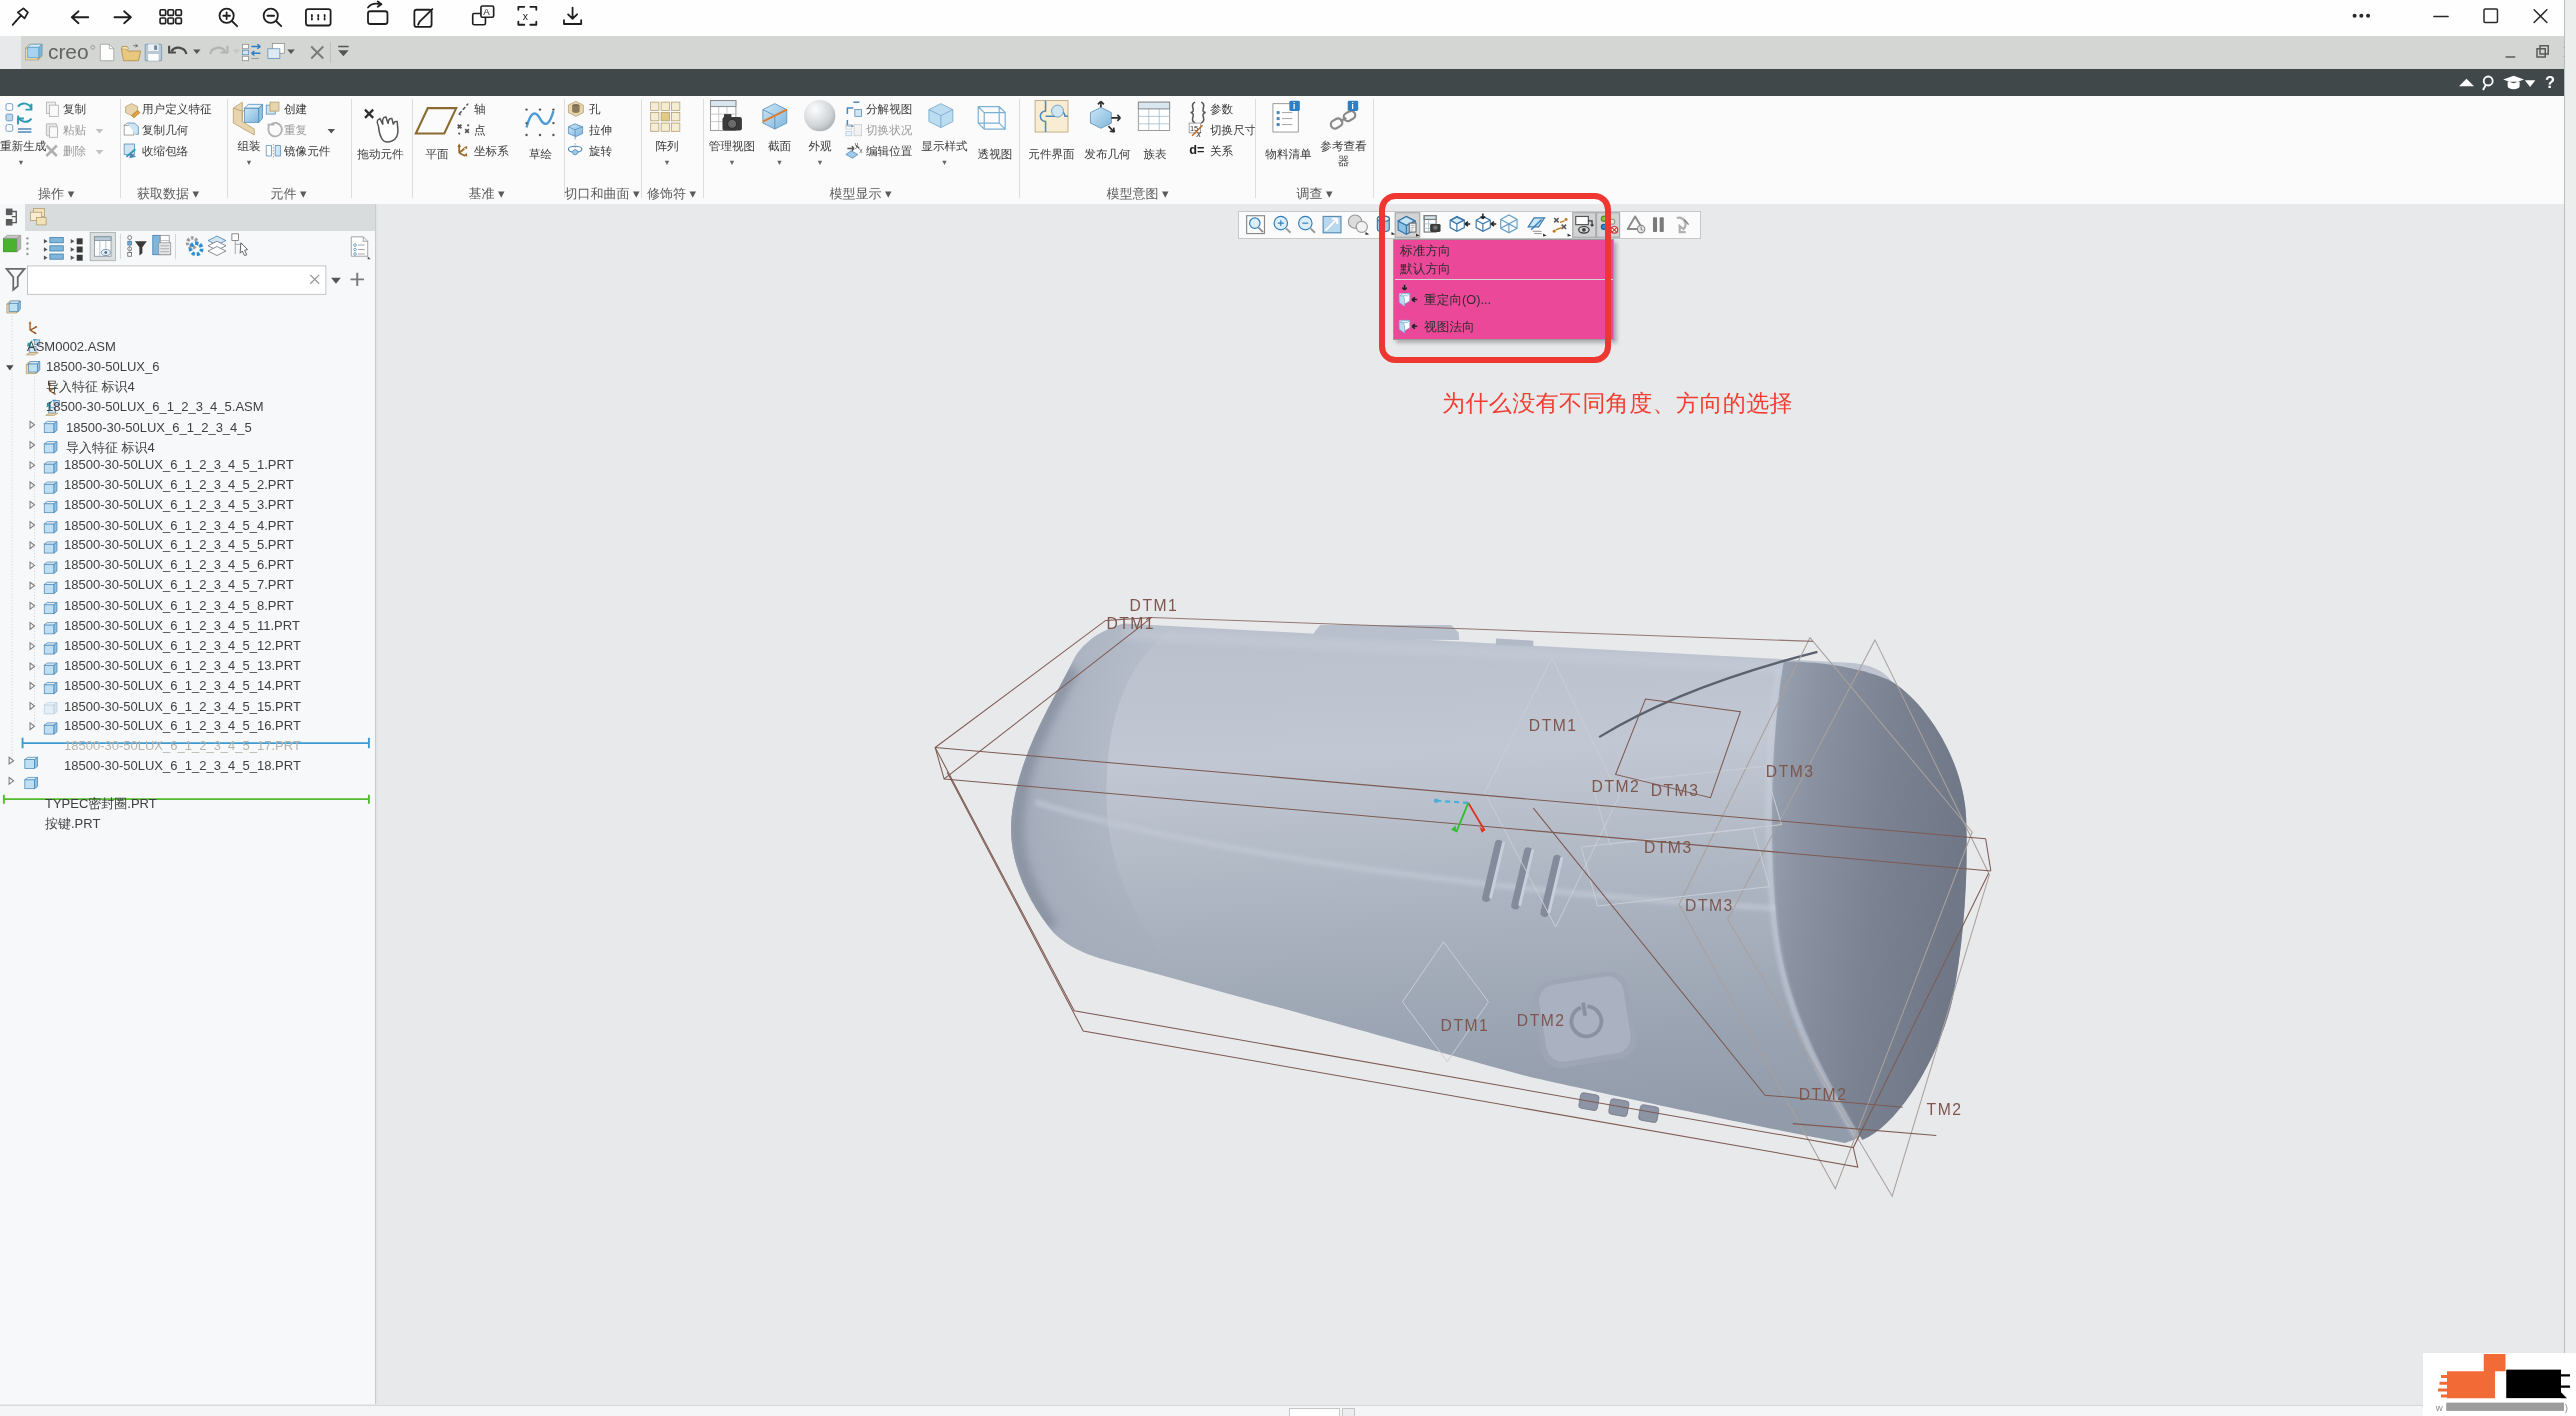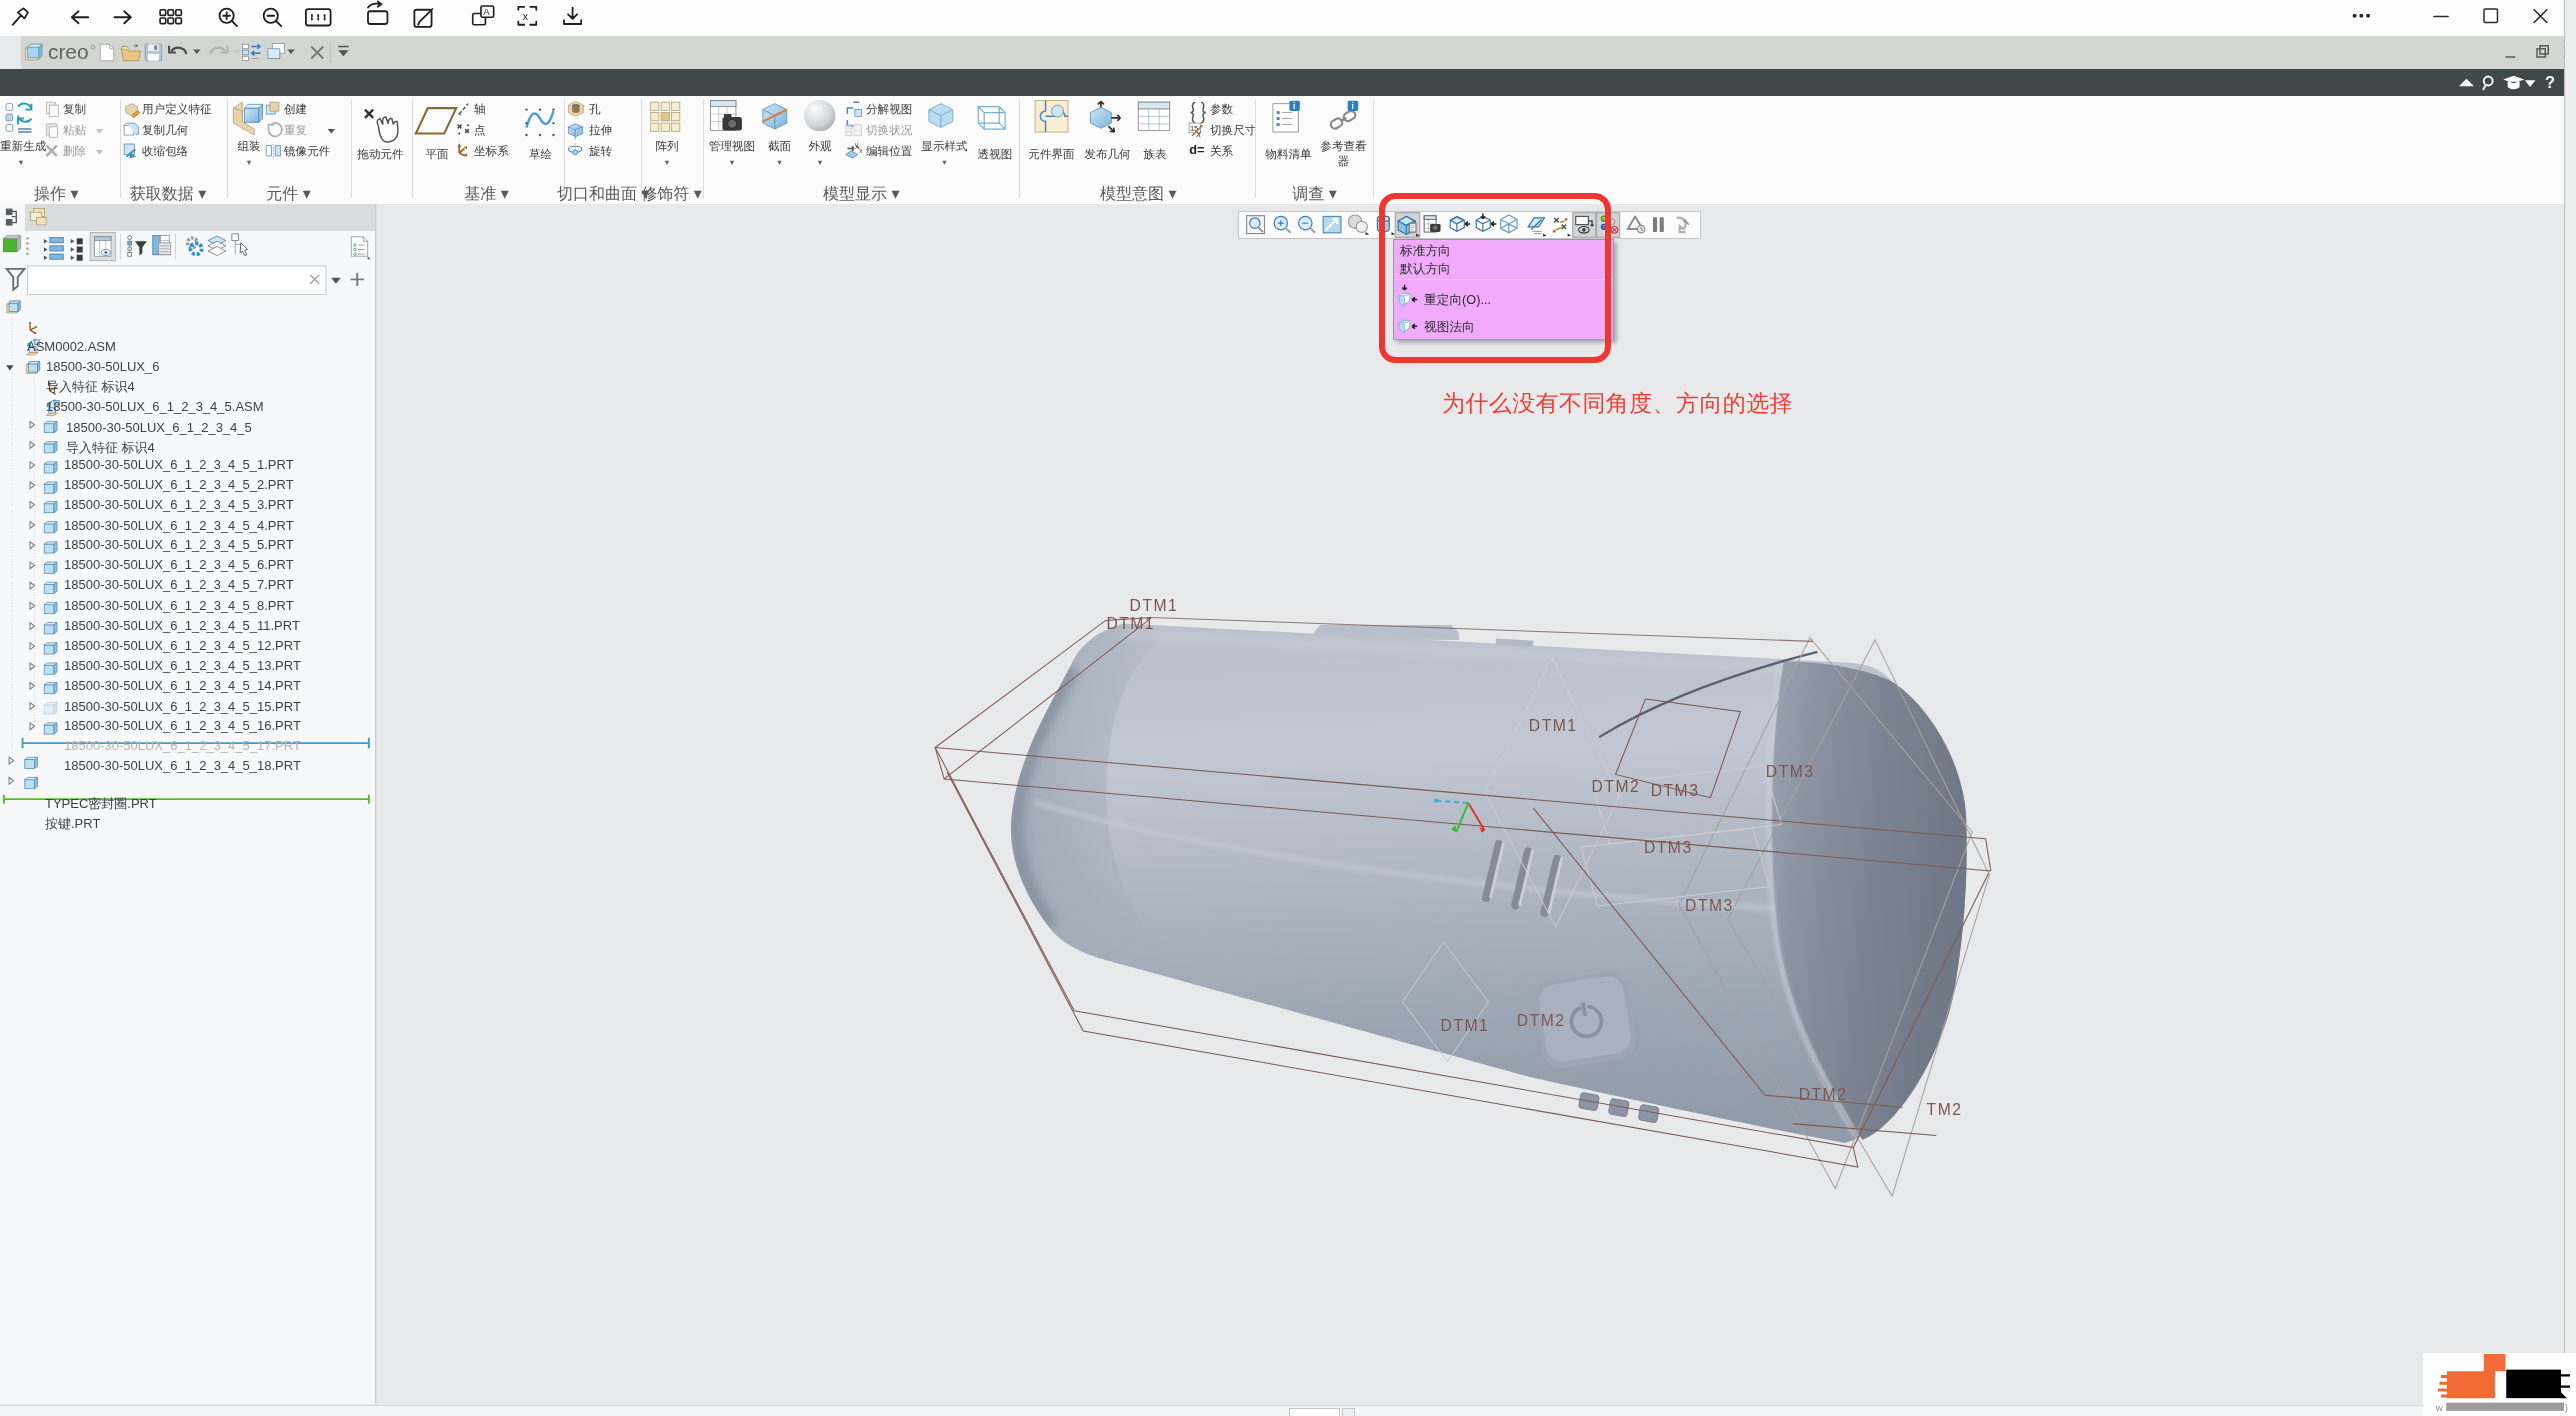--- a/index.html
+++ b/index.html
@@ -9,38 +9,38 @@
 #bar1{left:0;top:0;width:2576px;height:36px;background:#fefefe;}
 
 #tbar{left:0;top:36px;width:2576px;height:33px;background:#d4d6d3;margin-left:21px;}
 #tbar .ttl{position:absolute;left:0;right:22.4px;top:9.7px;text-align:center;font-size:12px;color:#3c3c3c;}
 
 #tabs{left:0;top:69px;width:2576px;height:27px;background:#404849;}
 .tab{position:absolute;top:0;height:35px;line-height:27px;text-align:right;font-size:12.7px;color:#e9eaea;margin-top:28px;}
 
 #ribbon{left:0;top:96px;width:2576px;height:108px;background:#fbfbfc;border-bottom:0.7px solid #c8c9ca;}
 .rsep{position:absolute;top:3px;width:0.7px;height:99px;background:#dcdddd;}
-.rlab{position:absolute;top:91px;height:13.5px;line-height:13.5px;font-size:16px;color:#5a5a5a;text-align:center;white-space:nowrap;}
+.rlab{position:absolute;top:91px;height:13.5px;line-height:13.5px;font-size:13px;color:#5a5a5a;text-align:center;white-space:nowrap;}
 .rsm{position:absolute;height:19.4px;line-height:19.4px;font-size:11.6px;color:#3a3a3a;white-space:nowrap;}
 .rbig{position:absolute;text-align:center;font-size:11.6px;color:#3a3a3a;white-space:nowrap;}
 .gray{color:#9a9a9a;}
 .dar{font-size:7.5px;color:#666;}
 
 #lpanel{left:0;top:204px;width:375px;height:1200px;background:#f7f8f9;}
 #canvas{left:377px;top:204px;width:2187px;height:1200px;background:#e8e9eb;}
 #vdiv{left:375px;top:204px;width:2.2px;height:1200px;background:#e3e4e5;border-left:0.7px solid #c9cbcc;}
 #redge{left:2564px;top:0px;width:12px;height:1417px;background:#eceded;border-left:0.7px solid #bcbdbe;}
 #sbar{left:0;top:1405px;width:2576px;height:12px;background:#f4f5f7;border-top:0.7px solid #d8d9da;}
 
 .ptab{left:0;top:0;width:375px;height:27px;background:#d9dcdc;}
 .tree{position:absolute;font-size:13px;color:#3f3f3f;white-space:nowrap;height:20px;line-height:20px;margin-top:40px;}
 
 #gtool{left:861px;top:6.7px;width:461px;height:26px;background:#fbfbfb;border:0.7px solid #c6c7c8;}
 
-#menu{left:1016px;top:35px;width:219px;height:99px;background:#f0abfc;border:0.7px solid #9a9a9a;box-shadow:3px 3px 3.7px rgba(0,0,0,.25);}
+#menu{left:1016px;top:35px;width:219px;height:99px;background:#ec4899;border:0.7px solid #9a9a9a;box-shadow:3px 3px 3.7px rgba(0,0,0,.25);}
 .mi{position:absolute;left:30px;font-size:12.7px;color:#2e2e2e;white-space:nowrap;}
 
 #redbox{left:1002px;top:-11.2px;width:220px;height:158px;border:6.7px solid #ee3730;border-radius:16.5px;}
 #redtxt{left:1065px;top:184px;font-size:23px;color:#f23c31;white-space:nowrap;letter-spacing:0.4px;}
 
 #wmark{left:2423px;top:1353px;width:153px;height:64px;background:#fff;}
 svg{display:block;}
 </style></head>
 <body>
 <div class="abs" id="bar1">

